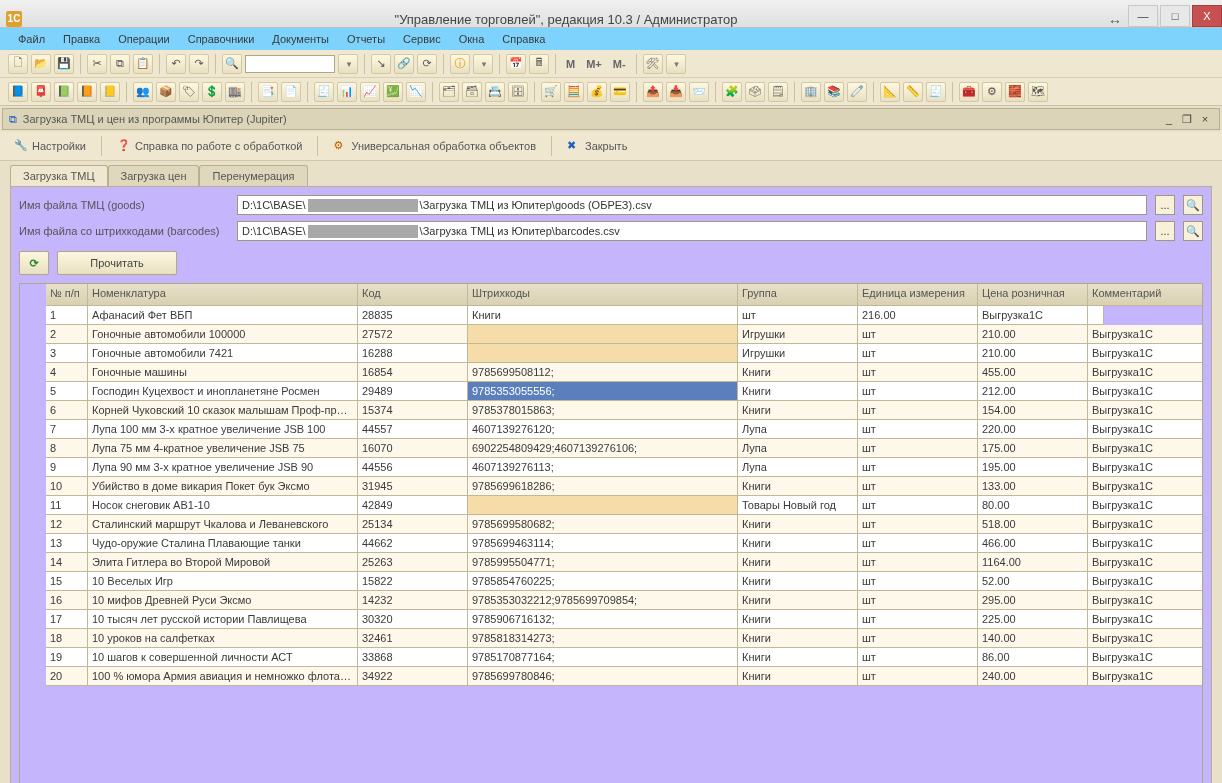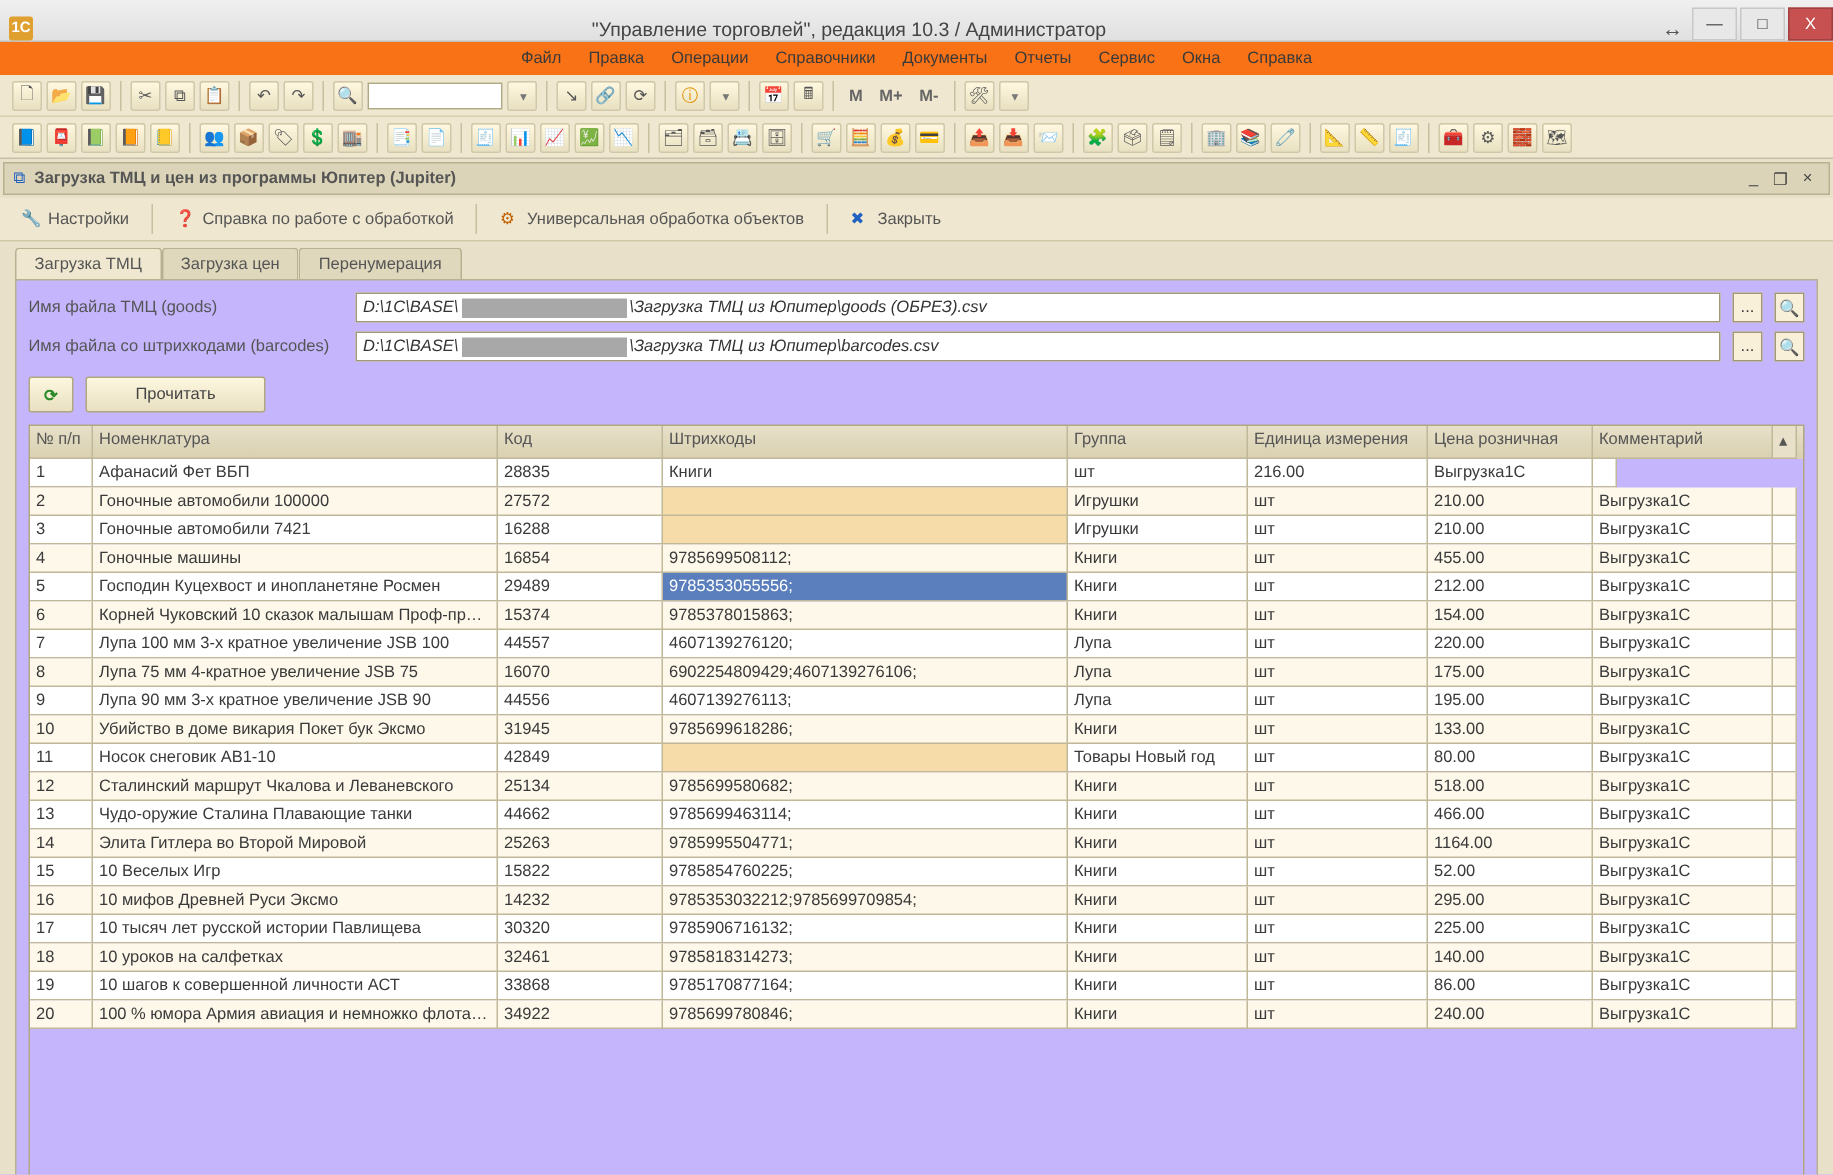--- a/index.html
+++ b/index.html
@@ -38,22 +38,21 @@
     background: #e8e8e8; border: 1px solid #c8c8c8;
     margin-left: 2px;
     font-family: Arial;
   }
   .tb-btn.close { background: #c75050; color: #fff; border-color: #a04040;}
   .sys-btn { width: 22px; text-align:center; font-size:14px; color:#555; }
 
   .menubar {
     height: 22px; display: flex; align-items: center;
     padding: 0 12px; gap: 6px;
-    background: #f97316;
-    justify-content: center;
+    background: #7dd3fc;
   }
   .menubar span { padding: 2px 6px; cursor: default; }
 
   .toolbar {
     height: 28px; display: flex; align-items: center;
     padding: 0 8px; gap: 3px;
     background: #efe7cf;
     border-bottom: 1px solid #d8d0b0;
   }
   .toolbar2 { border-bottom: 1px solid #c8c0a8; }
@@ -71,21 +70,21 @@
   .tbinput { width: 90px; height: 18px; border: 1px solid #b0a880; background: #fff; }
 
   .docbar {
     height: 22px; background: #dcd4b8;
     border: 1px solid #b8b090;
     display: flex; align-items: center;
     padding: 0 6px;
     margin: 2px;
   }
   .docbar .glyph { color: #2060c0; margin-right: 6px; }
-  .docbar .doctitle { flex: 1; font-weight: bold; color: #555; }
+  .docbar .doctitle { flex: 1; font-weight: normal; color: #555; }
   .docbar .docbtn {
     width: 16px; height: 14px;
     display: inline-flex; align-items:center; justify-content:center;
     font-size: 11px; color: #444;
     margin-left: 2px;
   }
 
   .actionbar {
     display: flex; align-items: center; gap: 8px;
     padding: 4px 10px;
@@ -118,21 +117,20 @@
   }
 
   .filerow { display: flex; align-items: center; margin-bottom: 6px; gap: 8px; }
   .filerow label { width: 210px; color: #555; }
   .fileinput {
     flex: 1; height: 20px;
     background: #fff; border: 1px solid #a09878;
     padding: 2px 4px; color: #333;
     display: flex; align-items: center;
     position: relative;
-    font-style: italic;
   }
   .fileinput .mask {
     display: inline-block; width: 110px; height: 13px;
     background: #a8a8a8; margin: 0 2px;
   }
   .fbtn { width: 20px; height: 20px; border: 1px solid #a09878; background: #f8f0d8;
     display:inline-flex; align-items:center; justify-content:center; }
 
   .btnrow { display: flex; gap: 8px; margin: 4px 0 8px 0; }
   .btn {
@@ -141,21 +139,21 @@
     border: 1px solid #b0a880;
     border-radius: 2px;
     display: inline-flex; align-items: center; justify-content: center;
     color: #444;
   }
   .btn.icon-only { padding: 0 6px; width: 30px; }
   .btn.big { min-width: 120px; }
 
   .gridwrap { flex: 1; border: 1px solid #b0a880; overflow: hidden; display:flex; flex-direction:column; }
   .gridhead, .gridrow { display: grid;
-    grid-template-columns: 42px 270px 110px 270px 120px 120px 110px 120px 16px; }
+    grid-template-columns: 42px 270px 110px 270px 120px 120px 110px 120px 16px; margin-left: 26px; }
   .gridhead {
     background: linear-gradient(#e8e0c8,#d8d0b0);
     font-weight: normal; color: #555;
   }
   .gh, .gc {
     border-right: 1px solid #c0b898;
     border-bottom: 1px solid #c0b898;
     padding: 3px 4px;
     white-space: nowrap; overflow: hidden; text-overflow: ellipsis;
     height: 19px;

